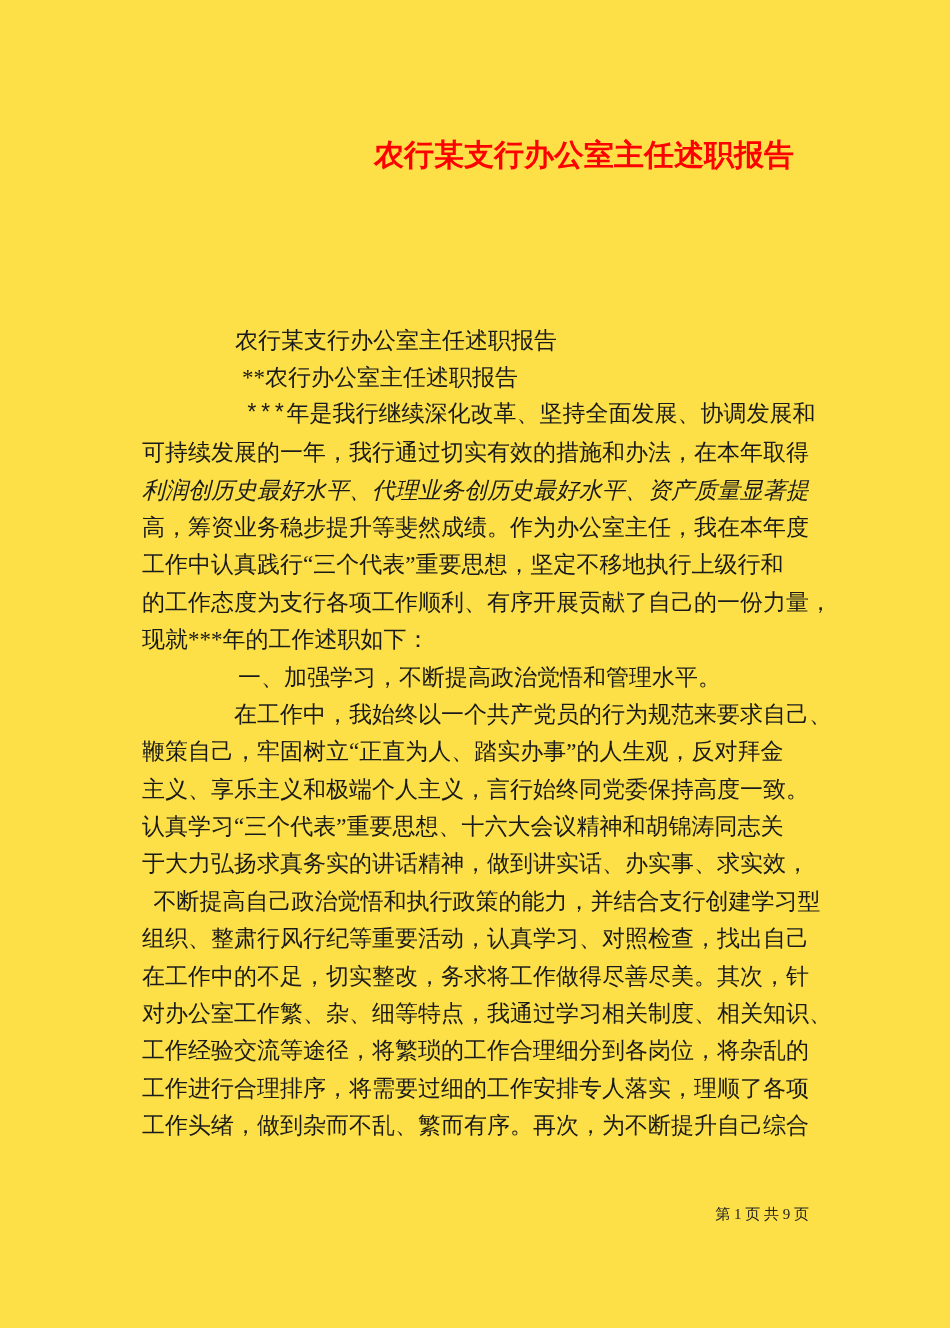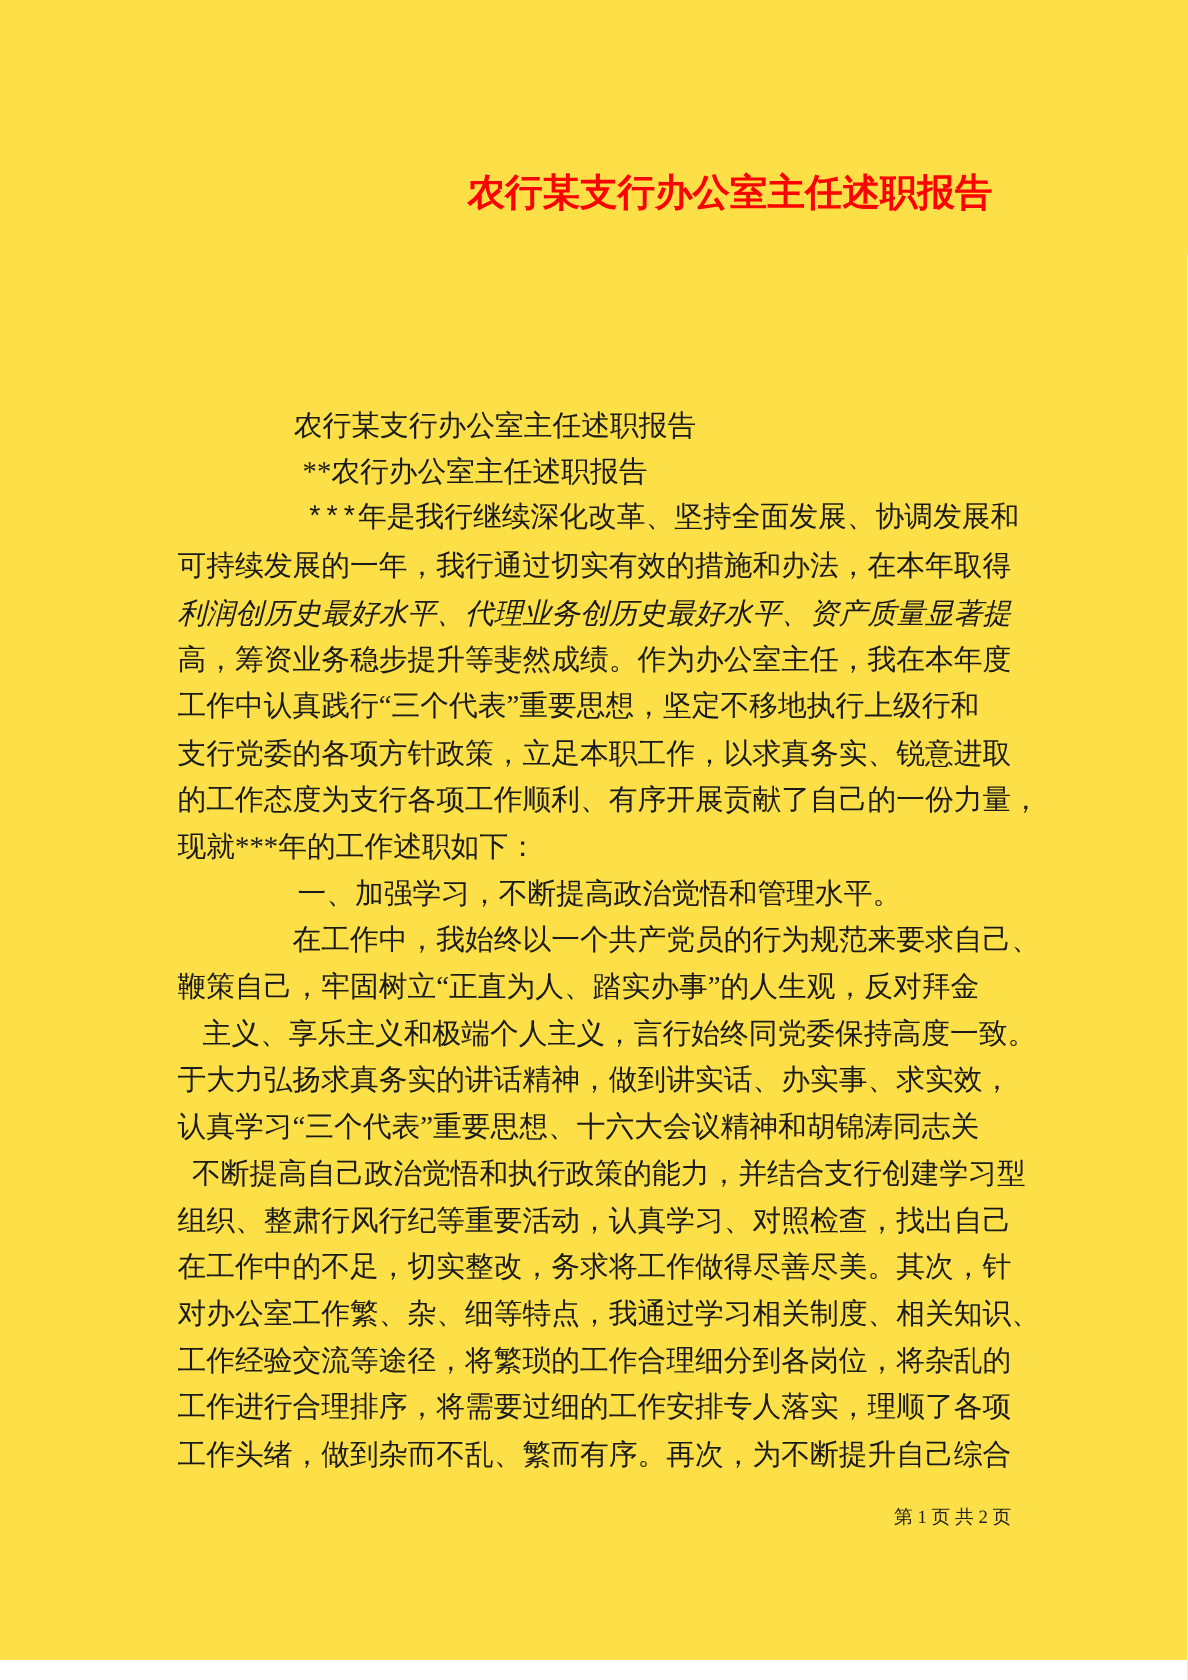--- a/index.html
+++ b/index.html
@@ -56,33 +56,32 @@
   <div class="doc-title" style="color: rgb(255, 0, 0);">农行某支行办公室主任述职报告</div>
 
   <div class="body-text">
       <div class="text-line" style="padding-left: 93px;">农行某支行办公室主任述职报告</div>
       <div class="text-line" style="padding-left: 100px;">**农行办公室主任述职报告</div>
       <div class="text-line" style="padding-left: 103px; font-family: Liberation Mono, monospace;">***年是我行继续深化改革、坚持全面发展、协调发展和</div>
       <div class="text-line" style="padding-left: 0px;">可持续发展的一年，我行通过切实有效的措施和办法，在本年取得</div>
       <div class="text-line" style="padding-left: 0px; font-style: italic;">利润创历史最好水平、代理业务创历史最好水平、资产质量显著提</div>
       <div class="text-line" style="padding-left: 0px;">高，筹资业务稳步提升等斐然成绩。作为办公室主任，我在本年度</div>
       <div class="text-line" style="padding-left: 0px;">工作中认真践行“三个代表”重要思想，坚定不移地执行上级行和</div>
-      <div class="text-line" style="padding-left: 0px;">支行党委的各项方针政策，立足本职工作，以求真务实、锐意进取</div>
       <div class="text-line" style="padding-left: 0px;">的工作态度为支行各项工作顺利、有序开展贡献了自己的一份力量，</div>
       <div class="text-line" style="padding-left: 0px;">现就***年的工作述职如下：</div>
       <div class="text-line" style="padding-left: 96px;">一、加强学习，不断提高政治觉悟和管理水平。</div>
       <div class="text-line" style="padding-left: 92px; font-family: Liberation Serif, serif;">在工作中，我始终以一个共产党员的行为规范来要求自己、</div>
       <div class="text-line" style="padding-left: 0px;">鞭策自己，牢固树立“正直为人、踏实办事”的人生观，反对拜金</div>
-      <div class="text-line" style="padding-left: 0px; margin-left: 20px;">主义、享乐主义和极端个人主义，言行始终同党委保持高度一致。</div>
+      <div class="text-line" style="padding-left: 0px;">主义、享乐主义和极端个人主义，言行始终同党委保持高度一致。</div>
+      <div class="text-line" style="padding-left: 0px;">认真学习“三个代表”重要思想、十六大会议精神和胡锦涛同志关</div>
       <div class="text-line" style="padding-left: 0px;">于大力弘扬求真务实的讲话精神，做到讲实话、办实事、求实效，</div>
-      <div class="text-line" style="padding-left: 0px;">认真学习“三个代表”重要思想、十六大会议精神和胡锦涛同志关</div>
       <div class="text-line" style="padding-left: 0px; text-align: center;">不断提高自己政治觉悟和执行政策的能力，并结合支行创建学习型</div>
       <div class="text-line" style="padding-left: 0px;">组织、整肃行风行纪等重要活动，认真学习、对照检查，找出自己</div>
       <div class="text-line" style="padding-left: 0px;">在工作中的不足，切实整改，务求将工作做得尽善尽美。其次，针</div>
       <div class="text-line" style="padding-left: 0px;">对办公室工作繁、杂、细等特点，我通过学习相关制度、相关知识、</div>
       <div class="text-line" style="padding-left: 0px;">工作经验交流等途径，将繁琐的工作合理细分到各岗位，将杂乱的</div>
       <div class="text-line" style="padding-left: 0px;">工作进行合理排序，将需要过细的工作安排专人落实，理顺了各项</div>
       <div class="text-line" style="padding-left: 0px;">工作头绪，做到杂而不乱、繁而有序。再次，为不断提升自己综合</div>
     </div>
 
-  <div class="page-footer">第 1 页 共 2 页</div>
+  <div class="page-footer">第 1 页 共 9 页</div>
 
 </div>
 
 </body></html>

